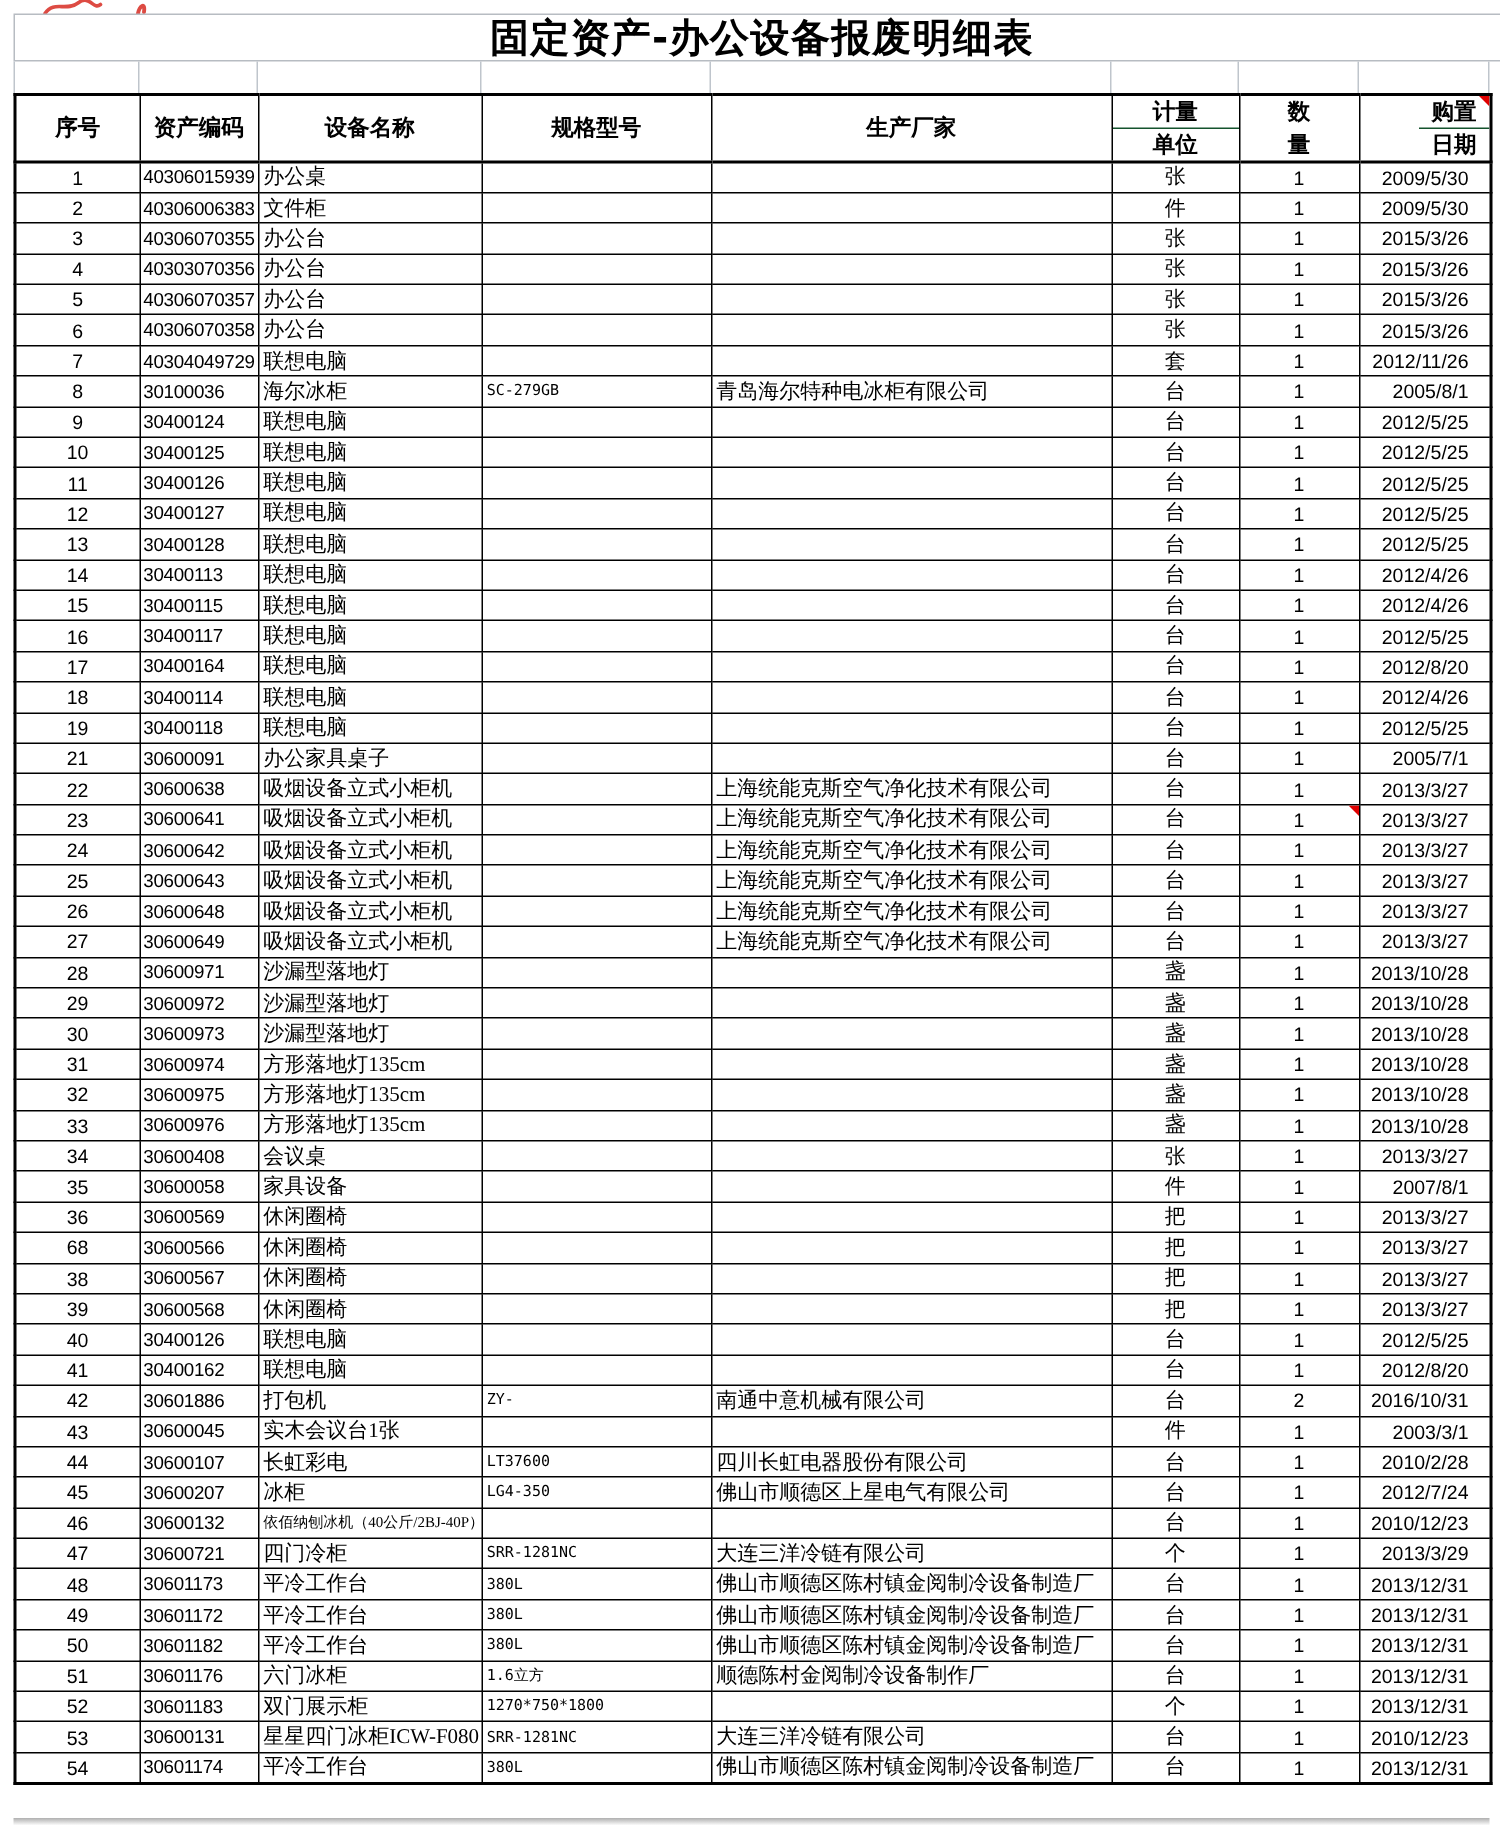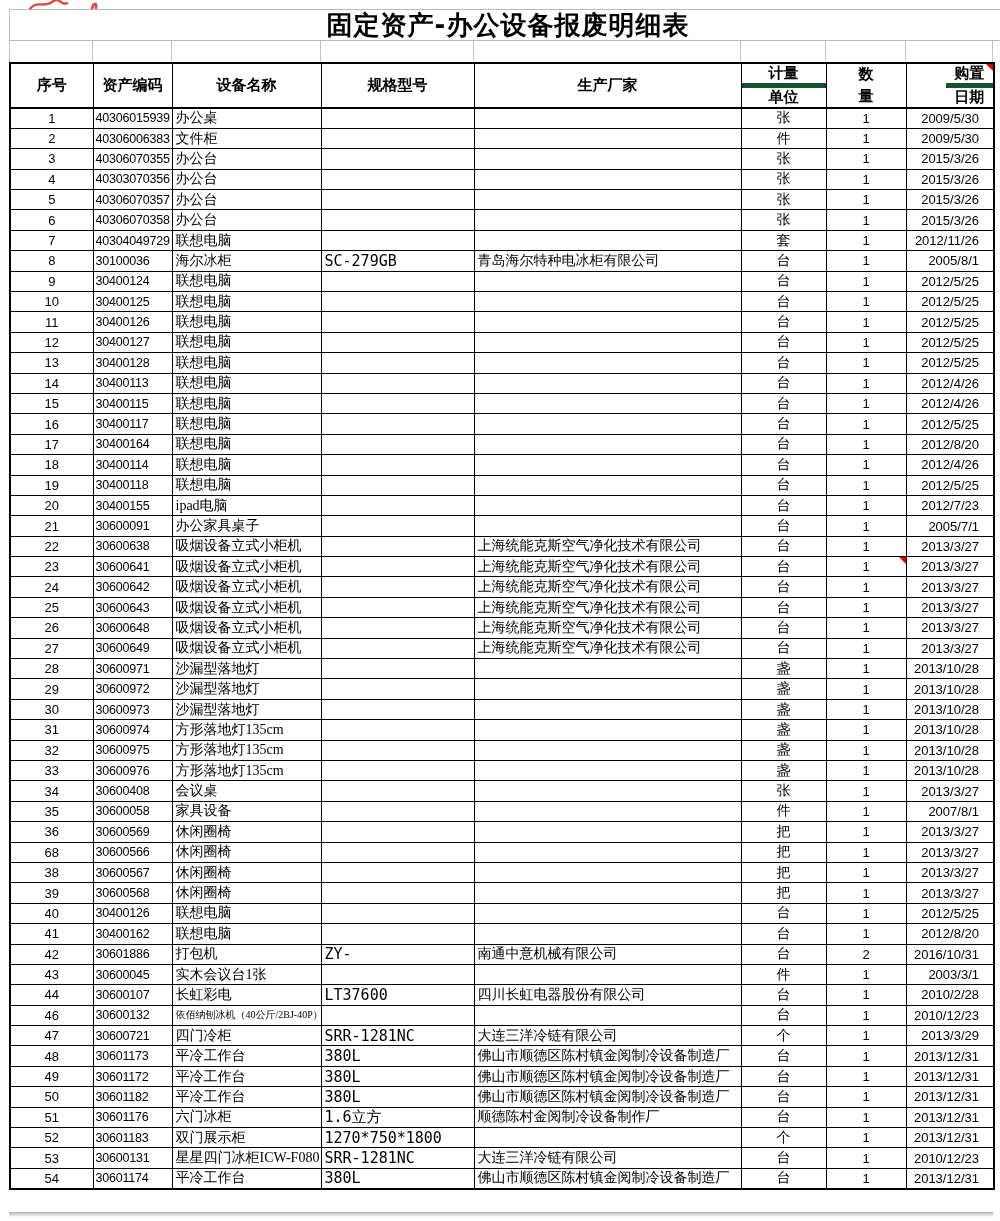--- a/index.html
+++ b/index.html
@@ -10,26 +10,26 @@
     font-family:"DejaVu Sans",sans-serif;font-weight:bold;font-size:26px;letter-spacing:1px;}
   .spacer{position:relative;height:21px;}
   .spacer .gl{position:absolute;top:0;bottom:0;width:1px;background:#bfc5cc;}
   table{border-collapse:collapse;table-layout:fixed;width:984px;}
   th,td{box-sizing:border-box;border:1px solid #000;padding:0 3px;height:20.4px;overflow:hidden;white-space:nowrap;vertical-align:middle;position:relative;}
   thead th{height:45px;border-width:2px 1px 2px 1px;font-family:"Liberation Serif","DejaVu Serif",serif;font-size:15px;font-weight:bold;text-align:center;padding:0;}
   thead th.edge-l{border-left-width:2px;} thead th.edge-r{border-right-width:2px;padding-left:39px;}
   table{border:2px solid #000;}
   .hstack{display:flex;flex-direction:column;height:100%;}
   .hstack span{flex:1;display:flex;align-items:center;justify-content:center;}
-  .hstack.divided span:first-child{border-bottom:5px solid #14532d;}
+  .hstack.divided span:first-child{border-bottom:1px solid #14532d;}
   td.c-seq{text-align:center;font-size:13px;}
   td.c-code{text-align:left;font-size:12.5px;padding:0 1px 0 2px;letter-spacing:-0.2px;}
   td.c-name{font-family:"Liberation Serif","DejaVu Serif",serif;font-size:14px;}
   td.c-name.small{font-size:10px;}
-  td.c-spec{font-family:"DejaVu Sans Mono",monospace;font-size:15px;}
+  td.c-spec{font-family:"DejaVu Sans Mono",monospace;font-size:10px;}
   td.c-mfr{font-family:Liberation Mono, monospace;font-size:14px;}
   td.c-unit{text-align:center;font-family:"Liberation Serif","DejaVu Serif",serif;font-size:14px;}
   td.c-qty{text-align:center;font-size:13px;}
   td.c-date{text-align:right;font-size:13px;padding-right:14px;}
   .cm{position:absolute;top:0;right:0;width:0;height:0;border-top:7px solid #e00000;border-left:7px solid transparent;}
   .bottom-shadow{position:absolute;left:9px;top:1212px;width:984px;height:5px;
     background:linear-gradient(to bottom, rgba(110,110,110,.55), rgba(255,255,255,0));}
 </style>
 </head>
 <body>
@@ -279,30 +279,20 @@
       <td class="c-seq">19</td>
       <td class="c-code">30400118</td>
       <td class="c-name">联想电脑</td>
       <td class="c-spec"></td>
       <td class="c-mfr"></td>
       <td class="c-unit">台</td>
       <td class="c-qty">1</td>
       <td class="c-date">2012/5/25</td>
     </tr>
         <tr>
-      <td class="c-seq">20</td>
-      <td class="c-code">30400155</td>
-      <td class="c-name">ipad电脑</td>
-      <td class="c-spec"></td>
-      <td class="c-mfr"></td>
-      <td class="c-unit">台</td>
-      <td class="c-qty">1</td>
-      <td class="c-date">2012/7/23</td>
-    </tr>
-        <tr>
       <td class="c-seq">21</td>
       <td class="c-code">30600091</td>
       <td class="c-name">办公家具桌子</td>
       <td class="c-spec"></td>
       <td class="c-mfr"></td>
       <td class="c-unit">台</td>
       <td class="c-qty">1</td>
       <td class="c-date">2005/7/1</td>
     </tr>
         <tr>
@@ -527,20 +517,30 @@
     </tr>
         <tr>
       <td class="c-seq">44</td>
       <td class="c-code">30600107</td>
       <td class="c-name">长虹彩电</td>
       <td class="c-spec">LT37600</td>
       <td class="c-mfr">四川长虹电器股份有限公司</td>
       <td class="c-unit">台</td>
       <td class="c-qty">1</td>
       <td class="c-date">2010/2/28</td>
+    </tr>
+        <tr>
+      <td class="c-seq">45</td>
+      <td class="c-code">30600207</td>
+      <td class="c-name">冰柜</td>
+      <td class="c-spec">LG4-350</td>
+      <td class="c-mfr">佛山市顺德区上星电气有限公司</td>
+      <td class="c-unit">台</td>
+      <td class="c-qty">1</td>
+      <td class="c-date">2012/7/24</td>
     </tr>
         <tr>
       <td class="c-seq">46</td>
       <td class="c-code">30600132</td>
       <td class="c-name small">依佰纳刨冰机（40公斤/2BJ-40P）</td>
       <td class="c-spec"></td>
       <td class="c-mfr"></td>
       <td class="c-unit">台</td>
       <td class="c-qty">1</td>
       <td class="c-date">2010/12/23</td>

